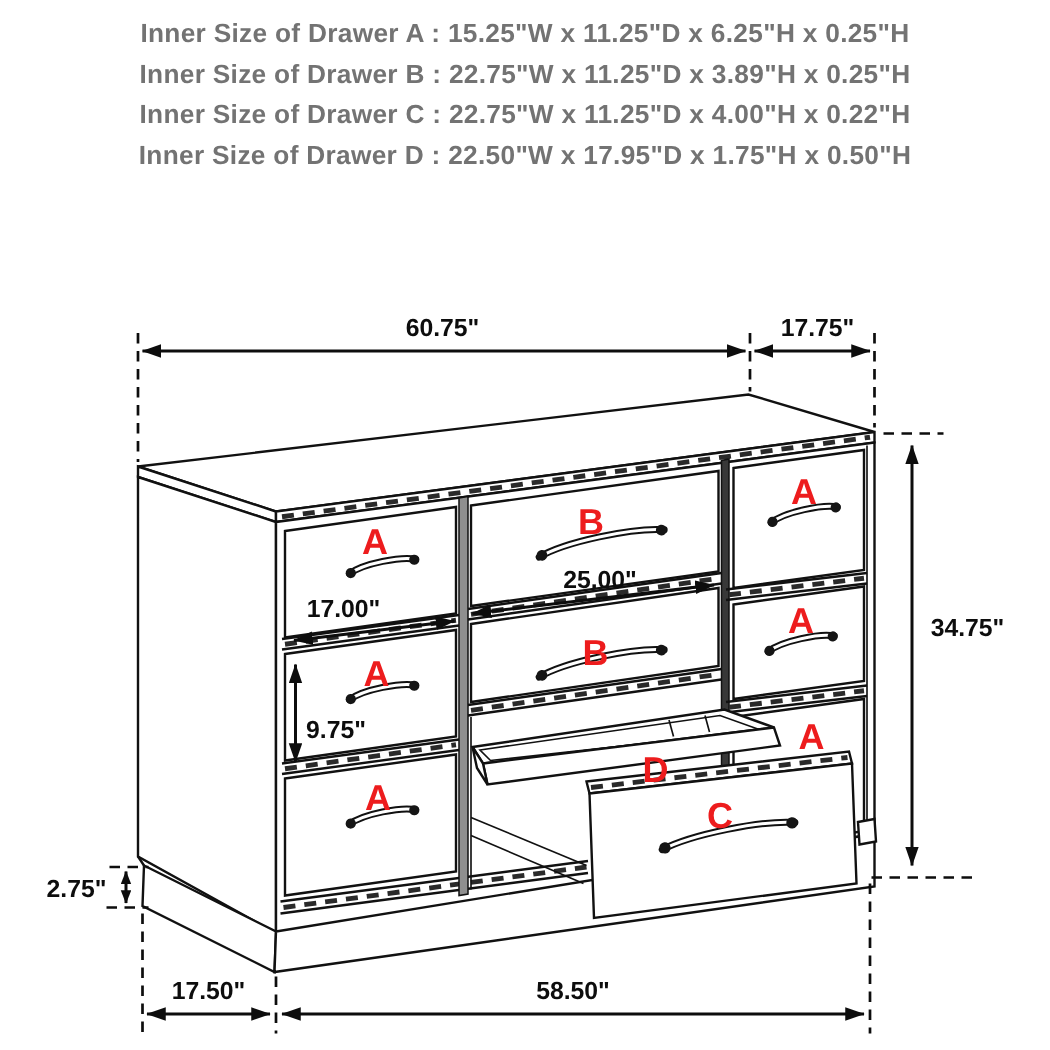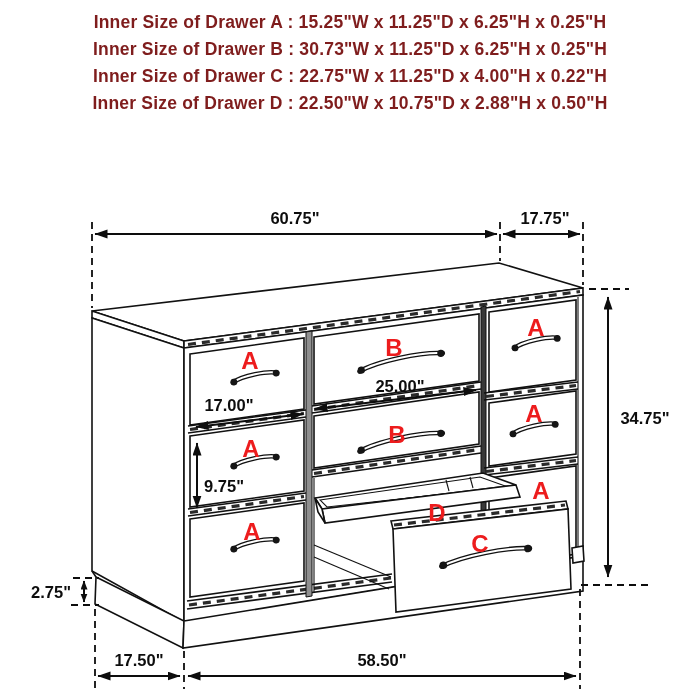--- a/index.html
+++ b/index.html
@@ -1,19 +1,19 @@
 <!DOCTYPE html>
 <html style="--label-red: #ed1c1d;"><head>
 <meta charset="utf-8">
 <style>
   html,body{margin:0;padding:0;background:#fff;}
   #stage{position:relative;width:700px;height:700px;background:#fff;overflow:hidden;
          font-family:"Liberation Sans",sans-serif;}
   #header{position:absolute;top:9px;left:0;width:700px;text-align:center;
-          font-weight:bold;font-size:17.5px;line-height:27px;color:#7f1d1d;
+          font-weight:bold;font-size:17.5px;line-height:27px;color:#737373;
           letter-spacing:.2px;}
   #diagram{position:absolute;left:0;top:0;}
   .ln{stroke:#111;stroke-width:1.6;fill:none;}
   .face{stroke:#111;stroke-width:1.6;fill:#fff;}
   .thin{stroke:#111;stroke-width:1.1;fill:none;}
   .hatch{stroke:#2a2a2a;stroke-width:3.2;fill:none;stroke-dasharray:8 6;}
   .dash{stroke:#0d0d0d;stroke-width:1.8;fill:none;stroke-dasharray:7 5;}
   .dim{stroke:#0d0d0d;stroke-width:2;fill:none;}
   .dimtxt{font-family:"Liberation Sans",sans-serif;font-weight:bold;font-size:16.5px;
           fill:#0d0d0d;text-anchor:middle;}
@@ -226,18 +226,18 @@
       <text class="dimtxt" x="400" y="392">25.00"</text>
       <text class="dimtxt" x="224" y="492">9.75"</text>
       <text class="dimtxt" x="51" y="598">2.75"</text>
       <text class="dimtxt" x="139" y="666">17.50"</text>
       <text class="dimtxt" x="382" y="666">58.50"</text>
     </g>
   </svg>
 
   <div id="header">
     <div>Inner Size of Drawer A : 15.25"W x 11.25"D x 6.25"H x 0.25"H</div>
-    <div>Inner Size of Drawer B : 30.73"W x 11.25"D x 6.25"H x 0.25"H</div>
+    <div>Inner Size of Drawer B : 22.75"W x 11.25"D x 3.89"H x 0.25"H</div>
     <div>Inner Size of Drawer C : 22.75"W x 11.25"D x 4.00"H x 0.22"H</div>
-    <div>Inner Size of Drawer D : 22.50"W x 10.75"D x 2.88"H x 0.50"H</div>
+    <div>Inner Size of Drawer D : 22.50"W x 17.95"D x 1.75"H x 0.50"H</div>
   </div>
 
 </div>
 
 </body></html>

